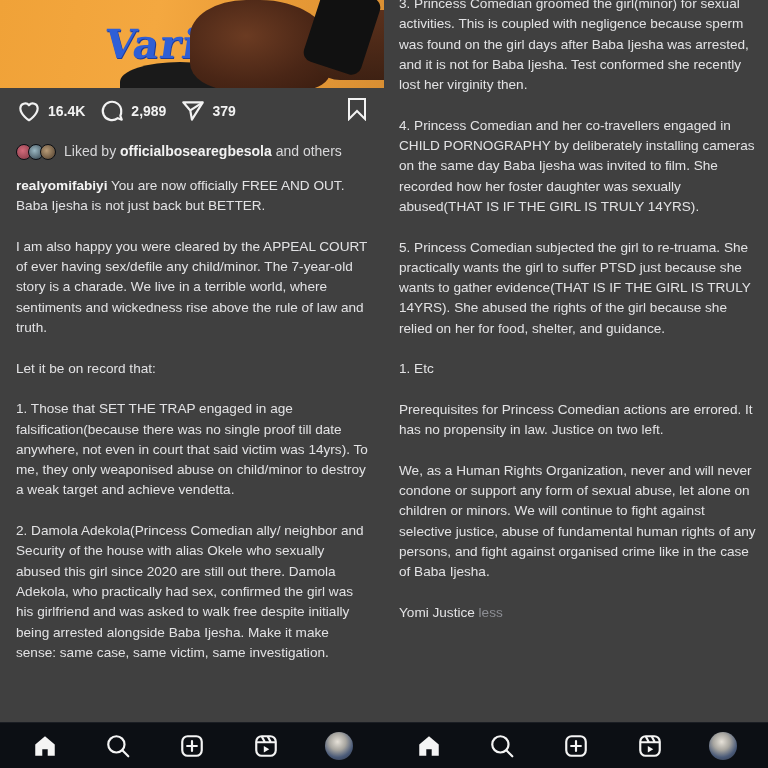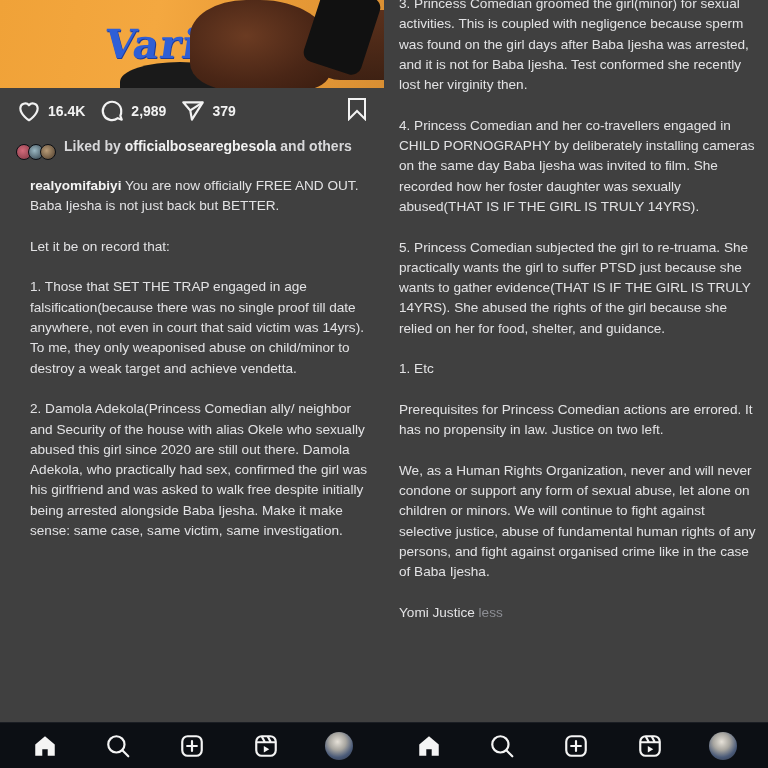--- a/index.html
+++ b/index.html
@@ -27,35 +27,35 @@
 
   
   .actions { position: absolute; top: 96px; left: 16px; right: 16px; height: 30px; display: flex; align-items: center; }
   .action { display: flex; align-items: center; gap: 6px; margin-right: 14px; cursor: pointer; }
   .action svg { width: 26px; height: 26px; }
   .action .count { font-size: 14px; font-weight: bold; color: #f2f2f2; }
   .bookmark { margin-left: auto; cursor: pointer; }
   .bookmark svg { width: 22px; height: 24px; }
 
   
-  .liked { position: absolute; top: 138px; left: 16px; right: 16px; display: flex; align-items: flex-start; font-weight: bold; }
+  .liked { position: absolute; top: 138px; left: 16px; right: 16px; display: flex; align-items: flex-end; }
   .avatars { display: flex; margin-right: 8px; margin-top: 6px; }
   .avatars span { width: 16px; height: 16px; border-radius: 50%; border: 1px solid #0c0f14; margin-right: -4px; display: block; }
   .av1 { background: radial-gradient(circle at 40% 40%, #d36a7a, #7a3440); }
   .av2 { background: radial-gradient(circle at 40% 40%, #9ab7c2, #2d3a44); }
   .av3 { background: radial-gradient(circle at 40% 40%, #b79a76, #4a3a2a); }
   .liked-text { font-size: 14px; line-height: 17px; color: #d8d8da; padding-left: 4px; }
   .liked-text b { color: #f2f2f2; }
 
   
   .caption { position: absolute; left: 16px; right: 12px; font-size: 13.6px; line-height: 20.3px; color: #e2e2e4; }
   .caption p { margin-bottom: 20.3px; }
   .caption .user { font-weight: bold; color: #f4f4f4; }
   .caption .less { color: #8d8f95; margin-top: 7px; }
-  .left .caption { top: 176px; margin-left: 14px; }
+  .left .caption { top: 176px; }
   .right .caption { top: 1px; left: 15px; }
 
   
   .nav { position: absolute; left: 0; right: 0; bottom: 0; height: 46px; border-top: 1px solid #1a1d23;
     background: #0c0f14; display: flex; justify-content: space-around; align-items: center; padding: 0 8px; }
   .nav-item { width: 32px; height: 32px; display: flex; align-items: center; justify-content: center; cursor: pointer; }
   .nav-item svg { width: 26px; height: 26px; }
   .nav-avatar { width: 28px; height: 28px; border-radius: 50%;
     background: radial-gradient(circle at 45% 35%, #e6e1d8 0%, #a8a6a0 35%, #4a5a78 65%, #2a2e3a 100%); }
 </style>
@@ -104,20 +104,21 @@
       <span class="av2"></span>
       <span class="av3"></span>
     </div>
     <div class="liked-text">
       <span>Liked by </span><b>officialbosearegbesola</b><span> and others</span>
     </div>
   </div>
 
   <div class="caption">
     <p><span class="user">realyomifabiyi</span><span> You are now officially FREE AND OUT. Baba Ijesha is not just back but BETTER.</span></p>
+    <p>I am also happy you were cleared by the APPEAL COURT of ever having sex/defile any child/minor. The 7-year-old story is a charade. We live in a terrible world, where sentiments and wickedness rise above the rule of law and truth.</p>
     <p>Let it be on record that:</p>
     <p>1.  Those that SET THE TRAP engaged in age falsification(because there was no single proof till date anywhere, not even in court that said victim was 14yrs). To me, they only weaponised abuse on child/minor to destroy a weak target and achieve vendetta.</p>
     <p>2. Damola Adekola(Princess Comedian ally/ neighbor and Security of the house with alias Okele who sexually abused this girl since 2020 are still out there. Damola Adekola, who practically had sex, confirmed the girl was his girlfriend and was asked to walk free despite initially being arrested alongside Baba Ijesha. Make it make sense: same case, same victim, same investigation.</p>
   </div>
 
   <div class="nav">
     <div class="nav-item">
       <svg viewBox="0 0 24 24">
           <path d="M12 3L3 10.5V21h6.5v-6h5v6H21V10.5z" fill="#f4f4f4"></path>
         </svg>

